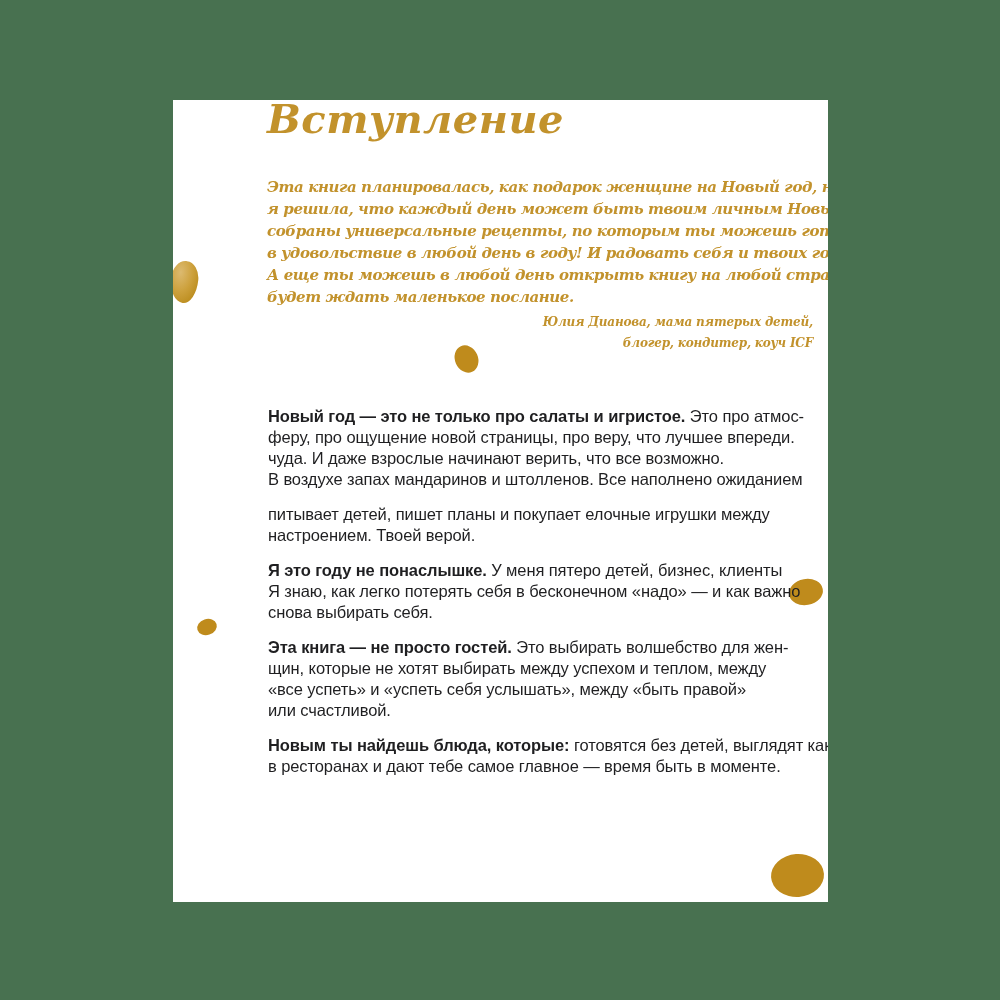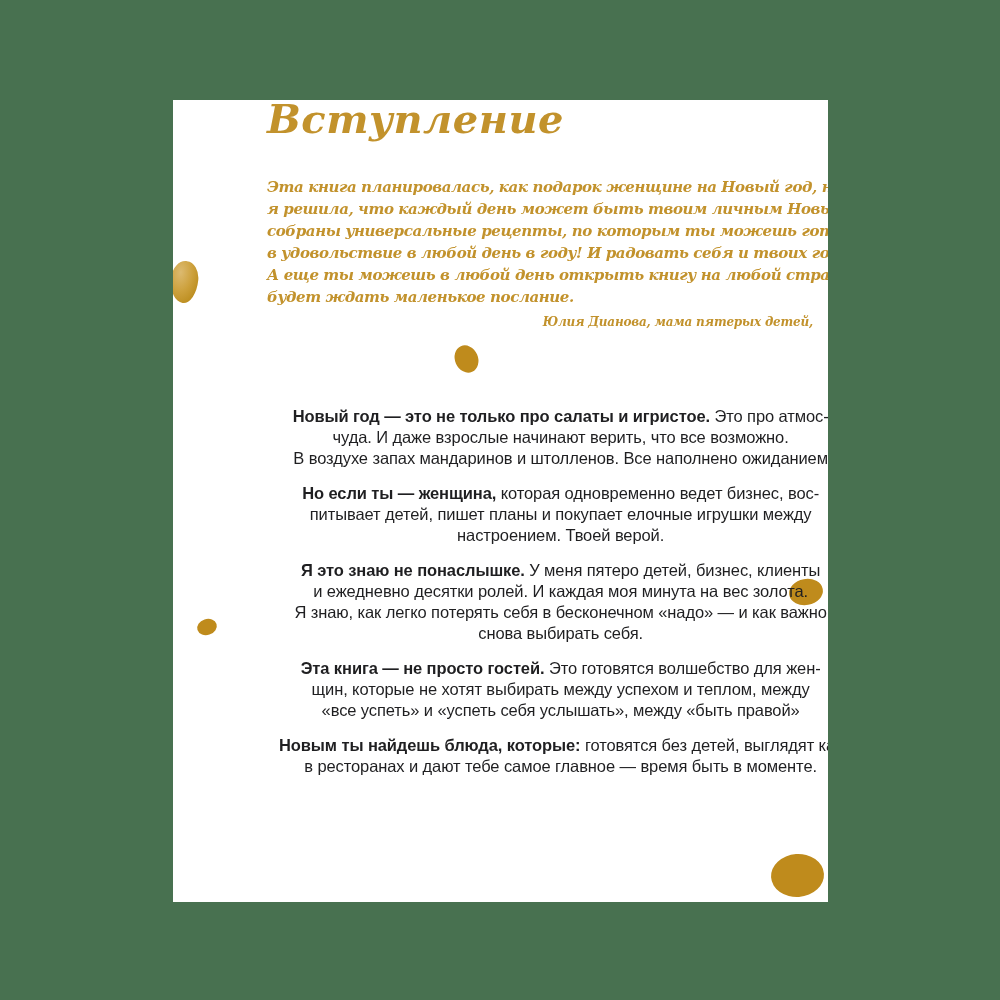--- a/index.html
+++ b/index.html
@@ -63,21 +63,21 @@
   }
   .attribution .line { display: block; white-space: nowrap; }
   .body-text {
     position: absolute;
     left: 94px; top: 306px;
     font-size: 16.5px;
     line-height: 21px;
     color: var(--body-text);
     letter-spacing: -0.1px;
   }
-  .para { margin: 0 0 14px 12px; text-align: center; }
+  .para { margin: 0 0 14px 1px; }
   .para .line { display: block; white-space: nowrap; }
   .para .lead { font-weight: bold; }
   .dot {
     position: absolute;
     border-radius: 50%;
     background: var(--gold-dot);
   }
   .dot-teardrop {
     left: -2px; top: 161px; width: 27px; height: 42px;
     background: radial-gradient(ellipse at 32% 28%, var(--gold-dot-light) 0%, #cda13d 45%, var(--gold-dot-dark) 100%);
@@ -118,47 +118,48 @@
     <span class="line">Эта книга планировалась, как подарок женщине на Новый год, но в процессе</span>
     <span class="line">я решила, что каждый день может быть твоим личным Новым годом! Здесь</span>
     <span class="line">собраны универсальные рецепты, по которым ты можешь готовить</span>
     <span class="line">в удовольствие в любой день в году! И радовать себя и твоих гостей!</span>
     <span class="line">А еще ты можешь в любой день открыть книгу на любой странице и тебя</span>
     <span class="line">будет ждать маленькое послание.</span>
   </div>
 
   <div class="attribution">
     <span class="line">Юлия Дианова, мама пятерых детей,</span>
+    <span class="line">блогер, кондитер, коуч ICF</span>
   </div>
 
   <div class="body-text">
 
     <div class="para">
       <span class="line"><span class="lead">Новый год — это не только про салаты и игристое.</span><span> Это про атмос-</span></span>
+      <span class="line">феру, про ощущение новой страницы, про веру, что лучшее впереди.</span>
       <span class="line">чуда. И даже взрослые начинают верить, что все возможно.</span>
       <span class="line">В воздухе запах мандаринов и штолленов. Все наполнено ожиданием</span>
     </div>
 
     <div class="para">
-      <span class="line"><span class="lead">Но если ты — женщина,</span><span> которая одновременно ведет бизнес, вос-</span></span>
       <span class="line">питывает детей, пишет планы и покупает елочные игрушки между</span>
       <span class="line">настроением. Твоей верой.</span>
     </div>
 
     <div class="para">
-      <span class="line"><span class="lead">Я это знаю не понаслышке.</span><span> У меня пятеро детей, бизнес, клиенты</span></span>
-      <span class="line">и ежедневно десятки ролей. И каждая моя минута на вес золота.</span>
+      <span class="line"><span class="lead">Я это году не понаслышке.</span><span> У меня пятеро детей, бизнес, клиенты</span></span>
       <span class="line">Я знаю, как легко потерять себя в бесконечном «надо» — и как важно</span>
       <span class="line">снова выбирать себя.</span>
     </div>
 
     <div class="para">
-      <span class="line"><span class="lead">Эта книга — не просто гостей.</span><span> Это готовятся волшебство для жен-</span></span>
+      <span class="line"><span class="lead">Эта книга — не просто гостей.</span><span> Это выбирать волшебство для жен-</span></span>
       <span class="line">щин, которые не хотят выбирать между успехом и теплом, между</span>
       <span class="line">«все успеть» и «успеть себя услышать», между «быть правой»</span>
+      <span class="line">или счастливой.</span>
     </div>
 
     <div class="para">
       <span class="line"><span class="lead">Новым ты найдешь блюда, которые:</span><span> готовятся без детей, выглядят как</span></span>
       <span class="line">в ресторанах и дают тебе самое главное — время быть в моменте.</span>
     </div>
 
   </div>
 </div>
 

